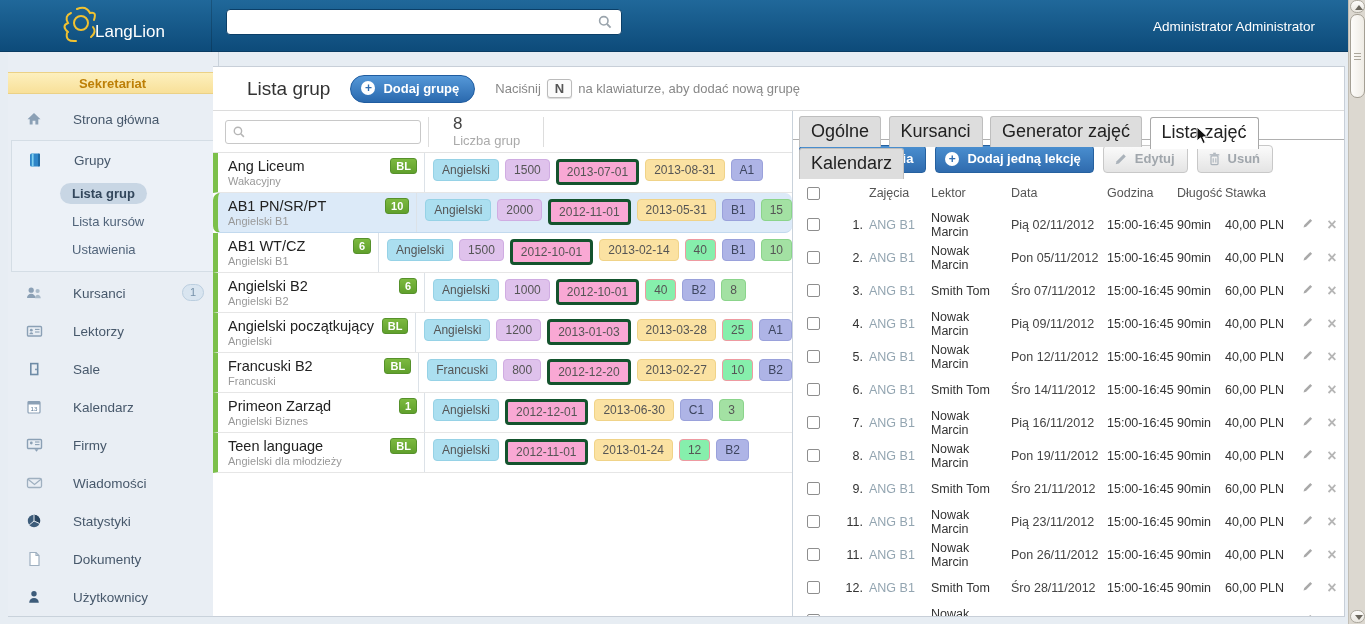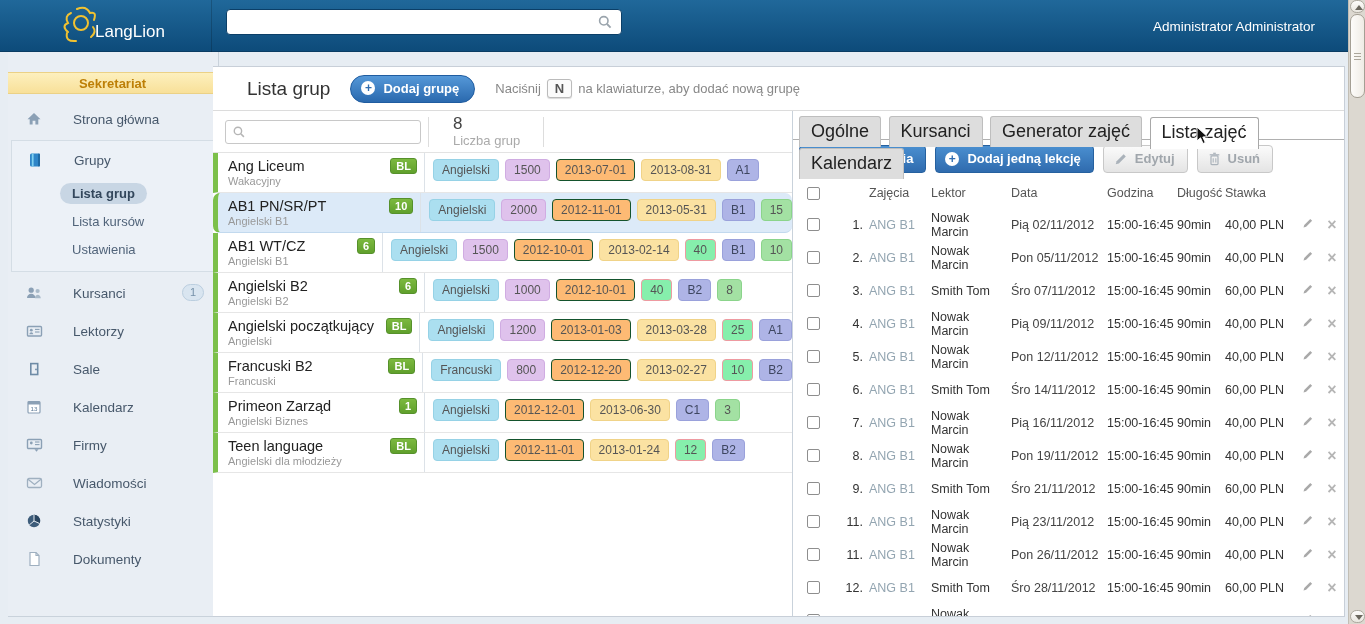--- a/index.html
+++ b/index.html
@@ -69,21 +69,21 @@
   .group-row.sel { background:#DCEAF8; border-bottom-color:#C2D9EE;border-radius:7px; }
   .g-left { width:207px; position:relative; border-right:1px solid #DCE2E8; padding:5px 0 0 10px; }
   .g-name { font-size:14.5px; color:#222; white-space:nowrap; }
   .g-sub { font-size:11px; color:#999; margin-top:1px; white-space:nowrap; }
   .g-badge { position:absolute; right:7px; top:5px; background:linear-gradient(#7CB93F,#60A02C); border:1px solid #56912B;
     color:#fff; font-size:11px; font-weight:bold; border-radius:3px; padding:1px 5px; }
   .g-tags { display:flex; gap:6px; padding:6px 0 0 8px; align-items:flex-start; }
   .tag { font-size:12px; color:#555; border-radius:4px; padding:3px 8px; white-space:nowrap; }
   .tag-lang  { background:#ABDFF0; border:1px solid #96D2E6; }
   .tag-price { background:#DFC2EC; border:1px solid #D0ACE2; }
-  .tag-start { background:#fdba74; border:1px solid #14532d; }
+  .tag-start { background:#f9a8d4; border:3px solid #14532d; }
   .tag-end   { background:#FBE2A2; border:1px solid #F0D388; }
   .tag-num   { background:#86efac; border:1px solid #EE9AA1; }
   .tag-level { background:#AEB4E6; border:1px solid #9AA1DB; color:#3E4660; }
   .tag-count { background:#A3E1A3; border:1px solid #8BD48B; }
 
   
   .detail-panel { flex:1; overflow:hidden; }
   .tabs { height:29px; border-bottom:1px solid #B0B0B0; padding:5px 0 0 6px; }
   .tab { display:inline-block; padding:4px 11px 5px; margin-right:3px; border:1px solid #BEBEBE; border-bottom:none;
     border-radius:3px 3px 0 0; background:#DDDDDD; font-size:18px; color:#222; cursor:pointer; position:relative; }
@@ -272,20 +272,29 @@
     <div class="side-item">
       <span class="sicon">
         <svg width="16" height="16" viewBox="0 0 16 16">
             <path d="M4 1.5 h6 l3 3 v10 H4 Z" fill="#fff" stroke="#9FB0C0" stroke-width="1.2"></path>
             <path d="M10 1.5 v3 h3" fill="none" stroke="#9FB0C0" stroke-width="1.2"></path>
           </svg>
       </span>
       <span>Dokumenty</span>
     </div>
 
+    <div class="side-item">
+      <span class="sicon">
+        <svg width="16" height="16" viewBox="0 0 16 16">
+            <circle cx="8" cy="4.8" r="2.7" fill="#3D5C7A"></circle>
+            <path d="M3.2 13.8 c0-3.2 2.1-4.9 4.8-4.9 s4.8 1.7 4.8 4.9 Z" fill="#3D5C7A"></path>
+          </svg>
+      </span>
+      <span>Użytkownicy</span>
+    </div>
 
     <div class="side-item">
       
       
     </div>
   </aside>
 
   <main class="card">
     <div class="card-header">
       <h1 class="page-title">Lista grup</h1>

